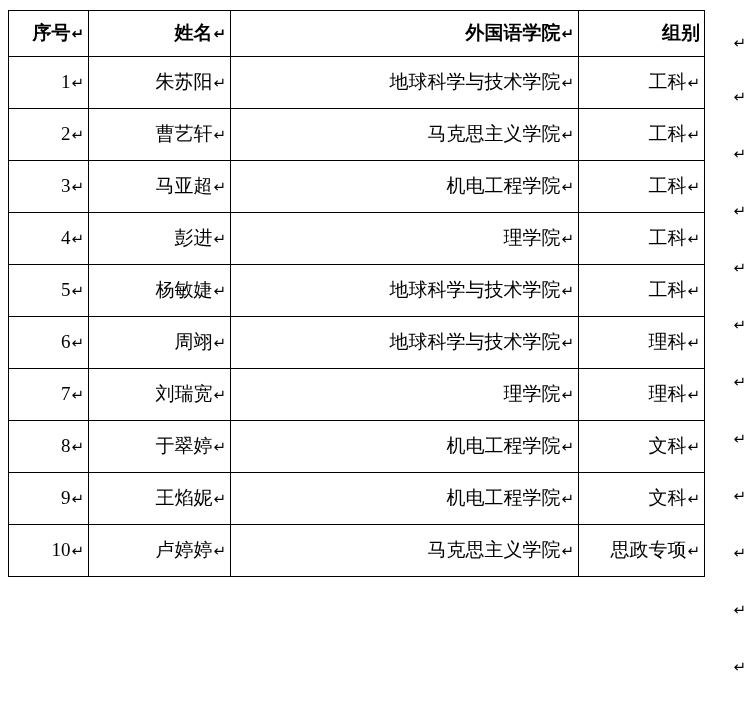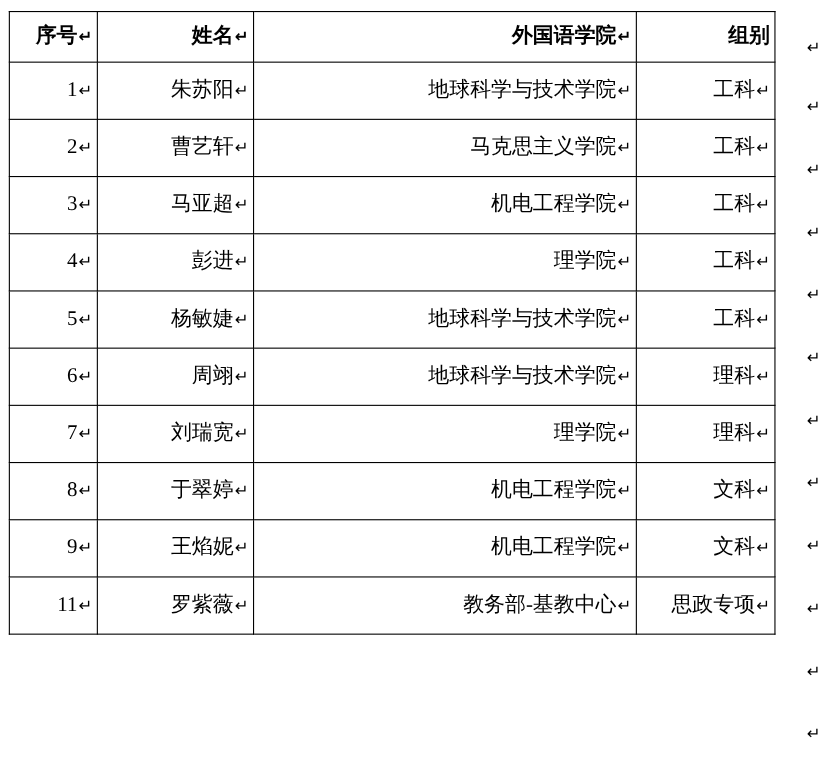--- a/index.html
+++ b/index.html
@@ -150,27 +150,27 @@
         <td><span class="cell-text">文科</span><span class="pilcrow">↵</span></td>
       </tr>
 
       <tr>
         <td><span class="cell-text">9</span><span class="pilcrow">↵</span></td>
         <td><span class="cell-text">王焰妮</span><span class="pilcrow">↵</span></td>
         <td><span class="cell-text">机电工程学院</span><span class="pilcrow">↵</span></td>
         <td><span class="cell-text">文科</span><span class="pilcrow">↵</span></td>
       </tr>
 
-
       <tr>
-        <td><span class="cell-text">11</span><span class="pilcrow">↵</span></td>
-        <td><span class="cell-text">罗紫薇</span><span class="pilcrow">↵</span></td>
-        <td><span class="cell-text">教务部-基教中心</span><span class="pilcrow">↵</span></td>
+        <td><span class="cell-text">10</span><span class="pilcrow">↵</span></td>
+        <td><span class="cell-text">卢婷婷</span><span class="pilcrow">↵</span></td>
+        <td><span class="cell-text">马克思主义学院</span><span class="pilcrow">↵</span></td>
         <td><span class="cell-text">思政专项</span><span class="pilcrow">↵</span></td>
       </tr>
+
     </tbody>
   </table>
 
   <div class="margin-marks">
     <span style="top:24px;">↵</span>
     <span style="top:78px;">↵</span>
     <span style="top:135px;">↵</span>
     <span style="top:192px;">↵</span>
     <span style="top:249px;">↵</span>
     <span style="top:306px;">↵</span>

